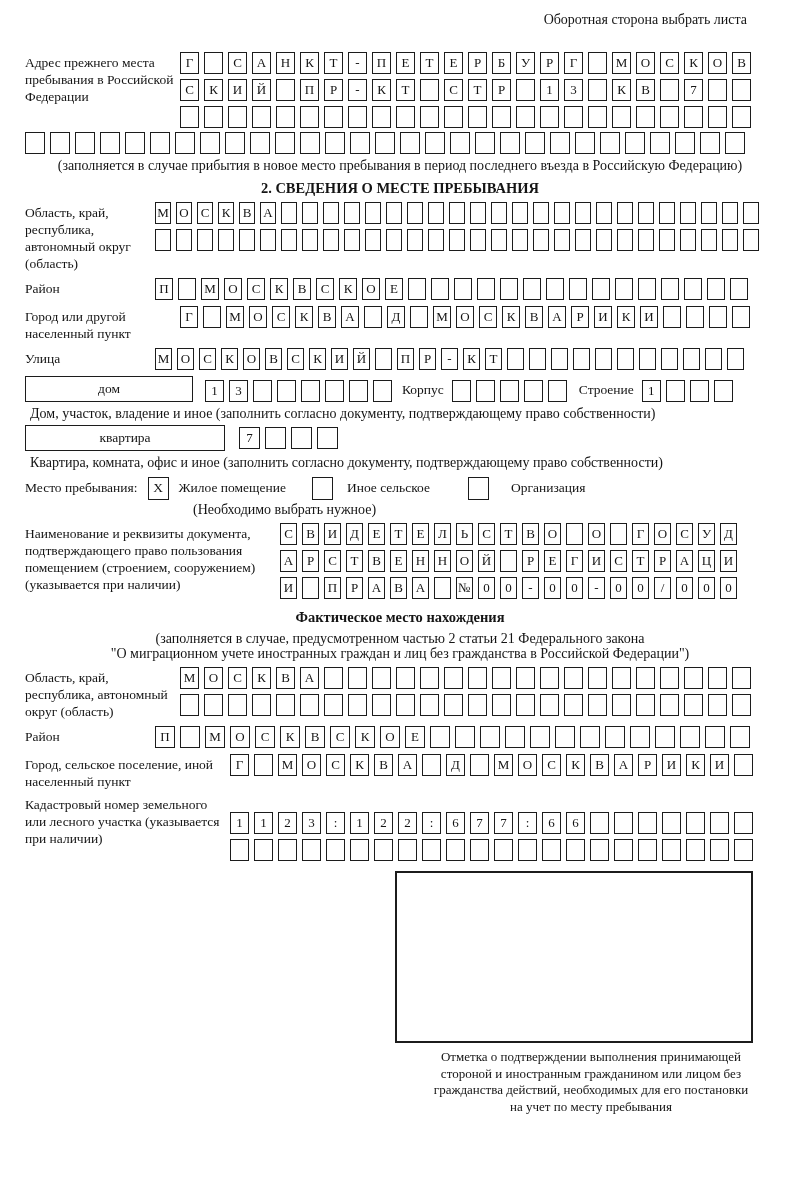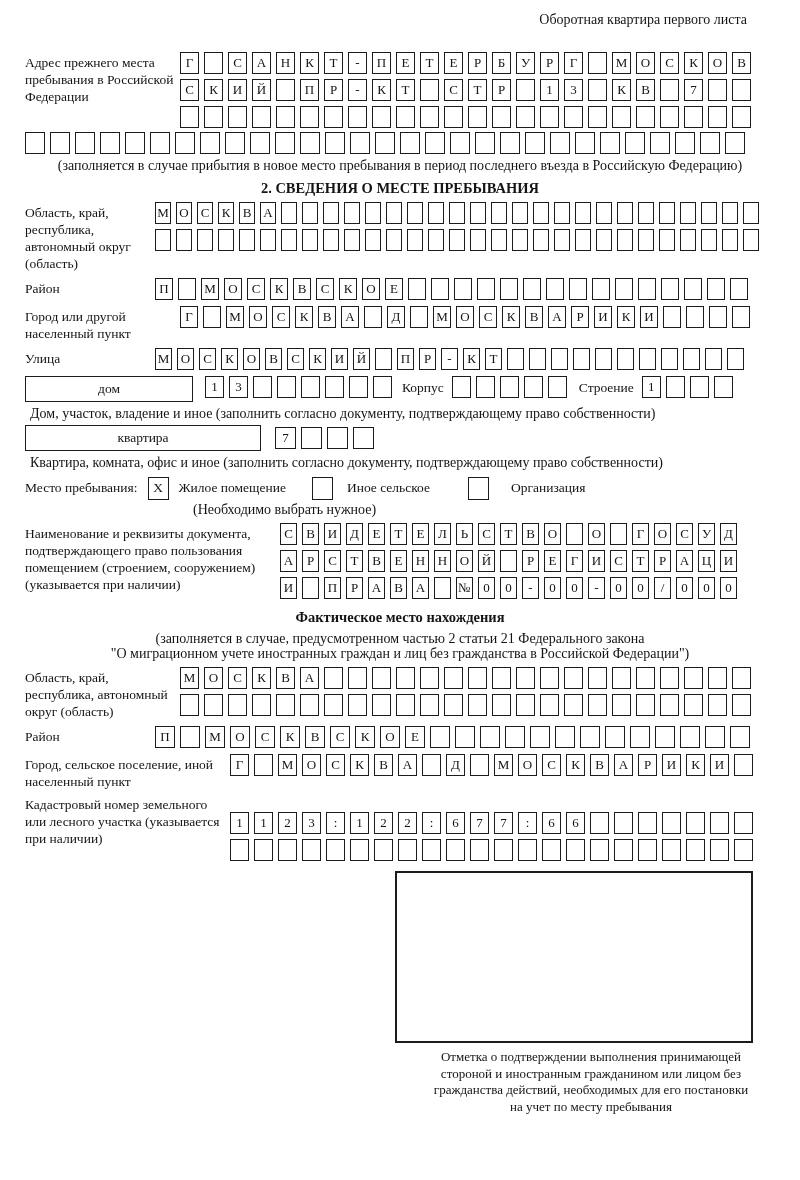--- a/index.html
+++ b/index.html
@@ -42,21 +42,21 @@
   .stamp-box { margin-left:370px; width:358px; height:172px; border:2px solid #1c1c1c; background:#fff; }
   .stamp-caption { margin-left:342px; width:448px; text-align:center; font-size:13px; line-height:16.5px; margin-top:6px; }
 
   .mt4{margin-top:4px;} .mt6{margin-top:6px;} .mt10{margin-top:10px;}
 </style>
 </head>
 <body>
 
 <div class="page">
 
-  <div class="hdr">Оборотная квартира первого листа</div>
+  <div class="hdr">Оборотная сторона выбрать листа</div>
 
   <div class="flexrow">
     <div class="lbl" style="width:155px;">Адрес прежнего места пребывания в Российской Федерации</div>
     <div class="gridcol">
       <div class="cells" style="--cw:19px">
           <span class="cell">Г</span>
           <span class="cell"></span>
           <span class="cell">С</span>
           <span class="cell">А</span>
           <span class="cell">Н</span>
@@ -326,21 +326,21 @@
         <span class="cell"></span>
         <span class="cell"></span>
         <span class="cell"></span>
         <span class="cell"></span>
         <span class="cell"></span>
         <span class="cell"></span>
         <span class="cell"></span>
       </div>
   </div>
 
-  <div class="flexrow mt6" style="align-items:flex-start;">
+  <div class="flexrow mt6" style="align-items:flex-end;">
     <div class="widebox" style="width:168px; margin-right:12px;">дом</div>
     <div class="cells" style="--cw:19px">
         <span class="cell">1</span>
         <span class="cell">3</span>
         <span class="cell"></span>
         <span class="cell"></span>
         <span class="cell"></span>
         <span class="cell"></span>
         <span class="cell"></span>
         <span class="cell"></span>
@@ -357,21 +357,21 @@
     <div class="cells" style="--cw:19px">
         <span class="cell">1</span>
         <span class="cell"></span>
         <span class="cell"></span>
         <span class="cell"></span>
       </div>
   </div>
   <div class="caption mt4" style="padding-left:5px;">Дом, участок, владение и иное (заполнить согласно документу, подтверждающему право собственности)</div>
 
   <div class="flexrow mt4" style="align-items:center;">
-    <div class="widebox" style="width:236px; margin-right:14px;">квартира</div>
+    <div class="widebox" style="width:200px; margin-right:14px;">квартира</div>
     <div class="cells" style="--cw:21px">
         <span class="cell">7</span>
         <span class="cell"></span>
         <span class="cell"></span>
         <span class="cell"></span>
       </div>
   </div>
   <div class="caption mt4" style="padding-left:5px;">Квартира, комната, офис и иное (заполнить согласно документу, подтверждающему право собственности)</div>
 
   <div class="flexrow mt6" style="align-items:flex-end;">

